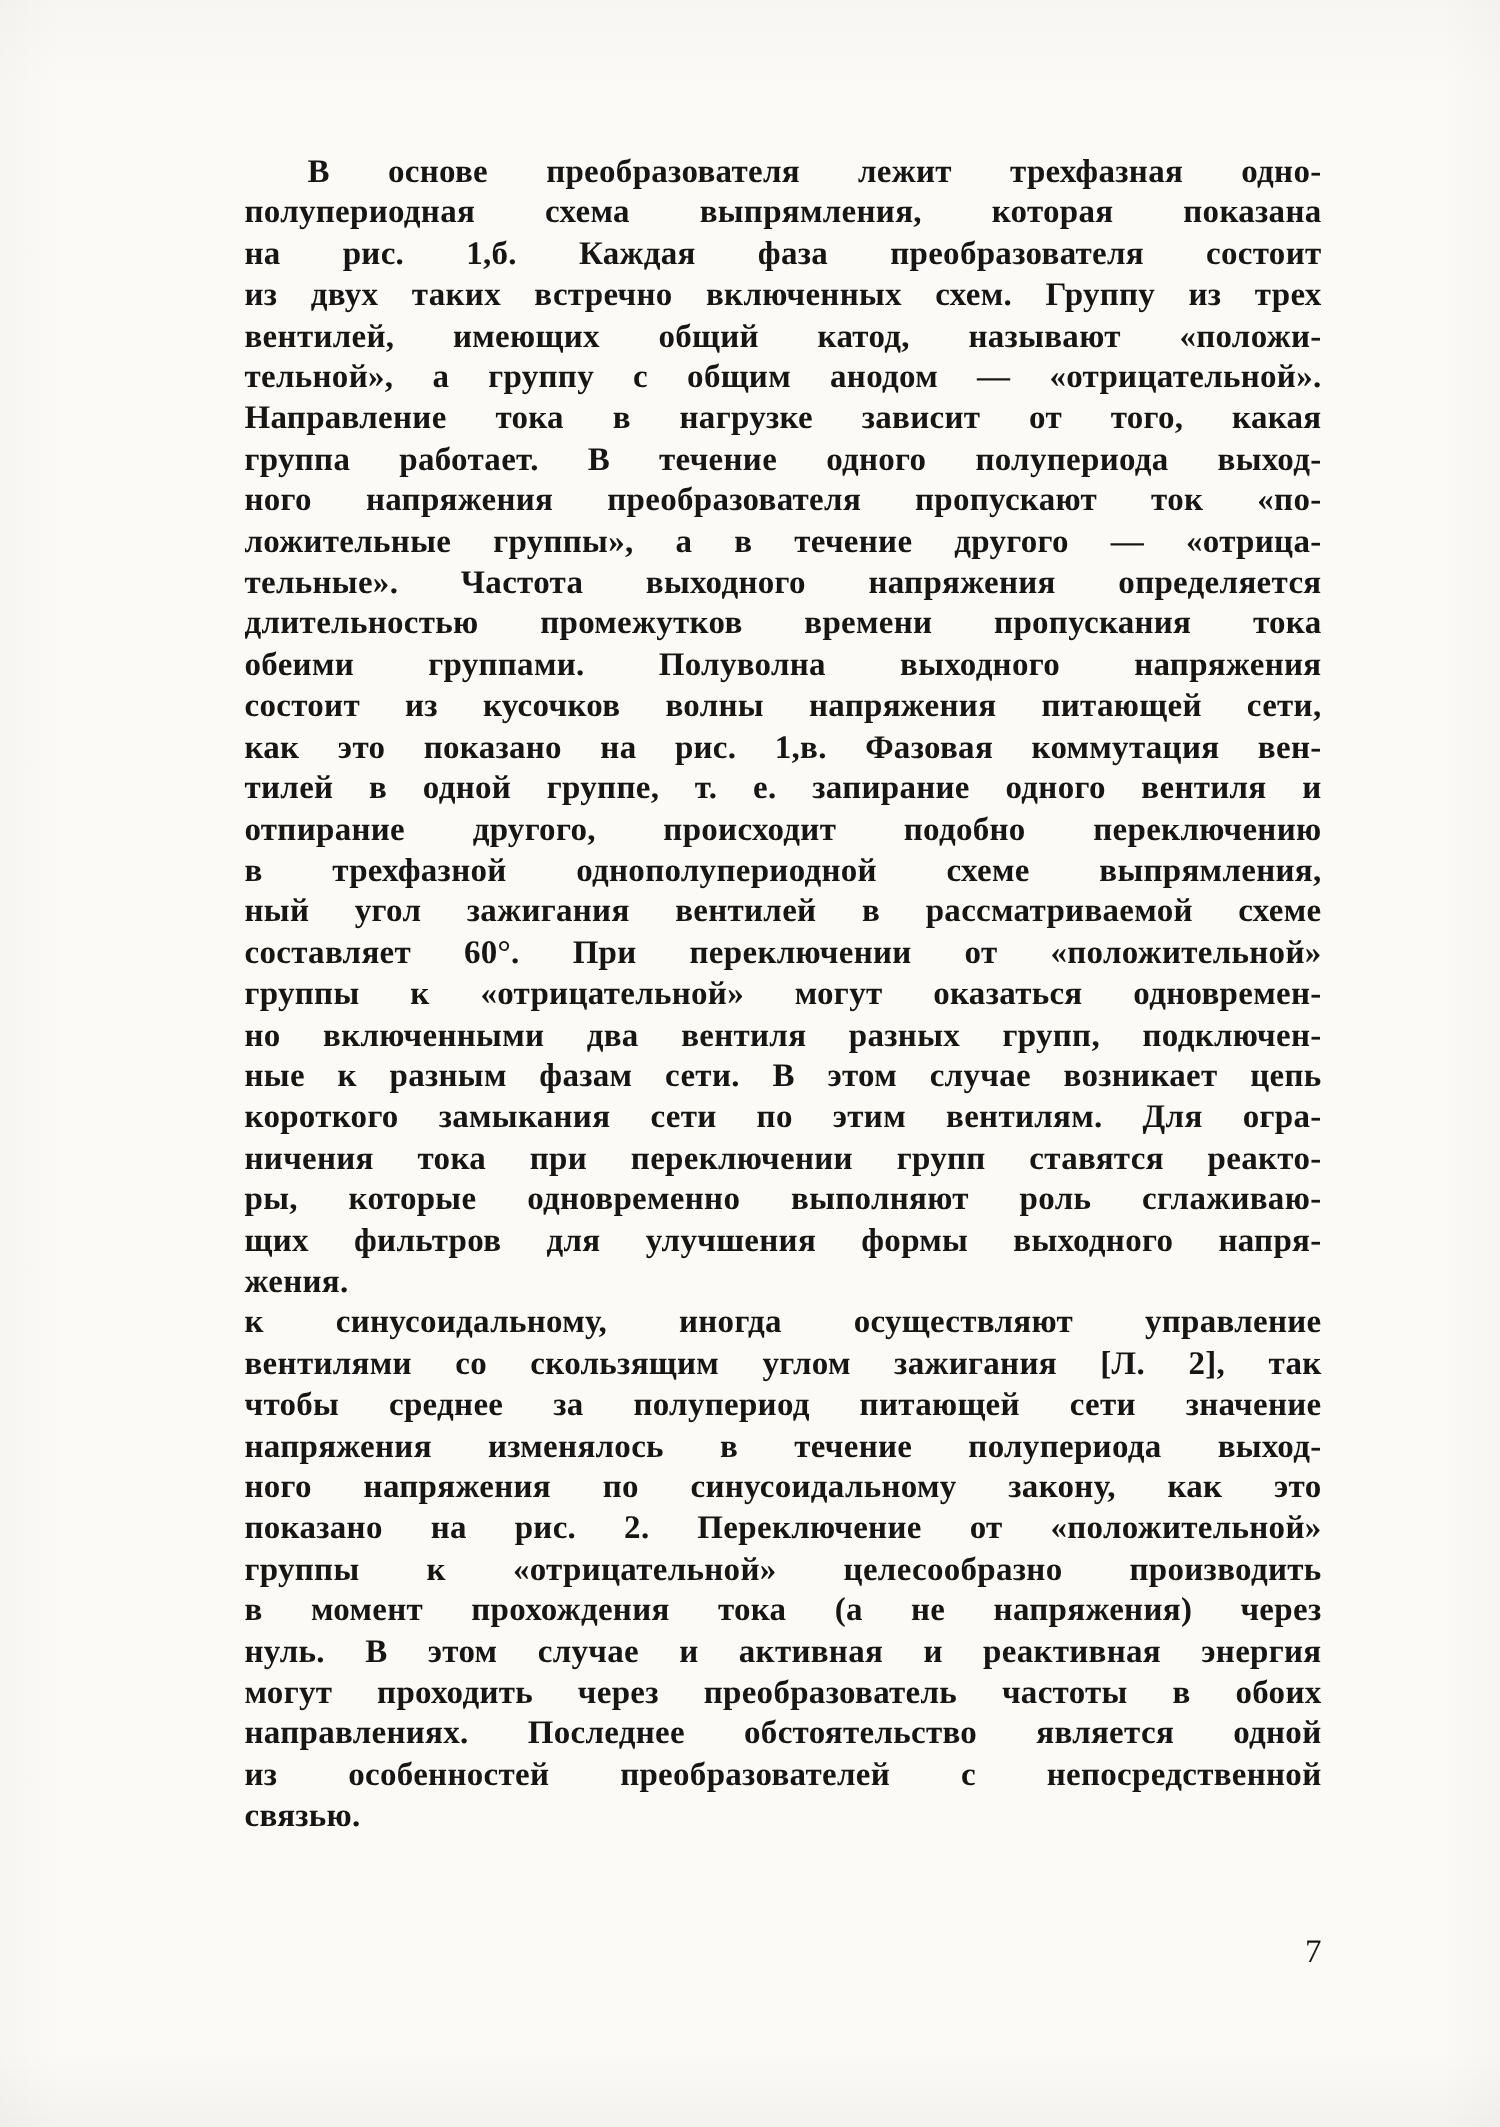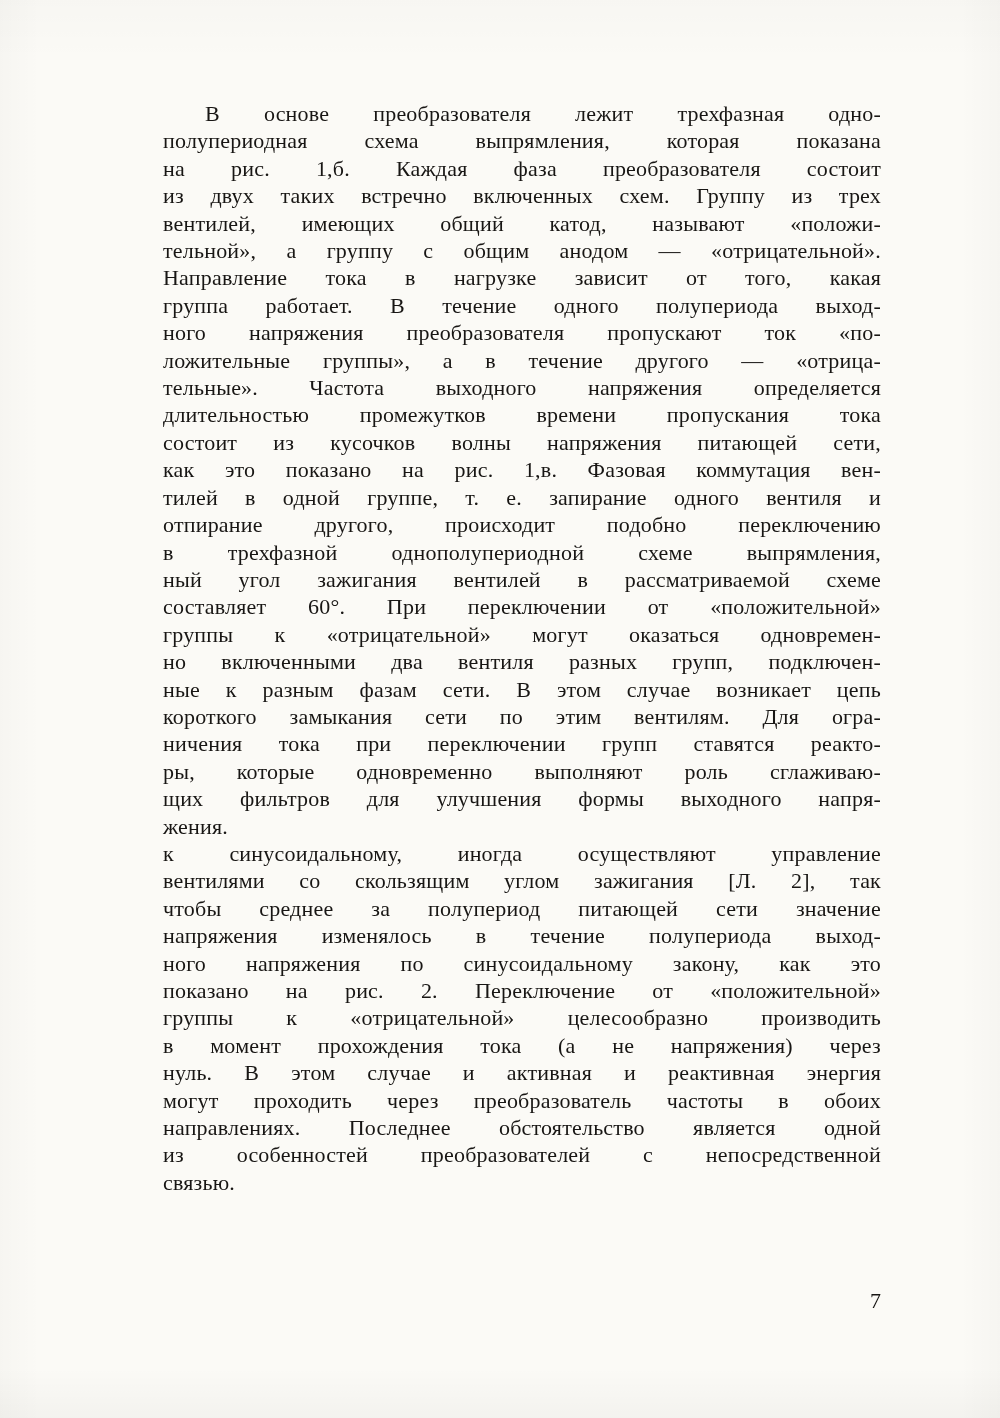--- a/index.html
+++ b/index.html
@@ -34,20 +34,21 @@
     line-height: 27.4px;
     letter-spacing: 0.2px;
   }
   .paragraph {
     margin: 0;
   }
   .line {
     text-align: justify;
     text-align-last: justify;
     white-space: normal;
+    font-weight: bold;
   }
   .line.indent {
     padding-left: 42px;
   }
   .line.last {
     text-align-last: left;
   }
   .page-number {
     position: absolute;
     left: 163px;
@@ -70,20 +71,21 @@
       <div class="line">на рис. 1,б. Каждая фаза преобразователя состоит</div>
       <div class="line">из двух таких встречно включенных схем. Группу из трех</div>
       <div class="line">вентилей, имеющих общий катод, называют «положи-</div>
       <div class="line">тельной», а группу с общим анодом — «отрицательной».</div>
       <div class="line">Направление тока в нагрузке зависит от того, какая</div>
       <div class="line">группа работает. В течение одного полупериода выход-</div>
       <div class="line">ного напряжения преобразователя пропускают ток «по-</div>
       <div class="line">ложительные группы», а в течение другого — «отрица-</div>
       <div class="line">тельные». Частота выходного напряжения определяется</div>
       <div class="line">длительностью промежутков времени пропускания тока</div>
+      <div class="line">обеими группами. Полуволна выходного напряжения</div>
       <div class="line">состоит из кусочков волны напряжения питающей сети,</div>
       <div class="line">как это показано на рис. 1,в. Фазовая коммутация вен-</div>
       <div class="line">тилей в одной группе, т. е. запирание одного вентиля и</div>
       <div class="line">отпирание другого, происходит подобно переключению</div>
       <div class="line">в трехфазной однополупериодной схеме выпрямления,</div>
       <div class="line">ный угол зажигания вентилей в рассматриваемой схеме</div>
       <div class="line">составляет 60°. При переключении от «положительной»</div>
       <div class="line">группы к «отрицательной» могут оказаться одновремен-</div>
       <div class="line">но включенными два вентиля разных групп, подключен-</div>
       <div class="line">ные к разным фазам сети. В этом случае возникает цепь</div>

